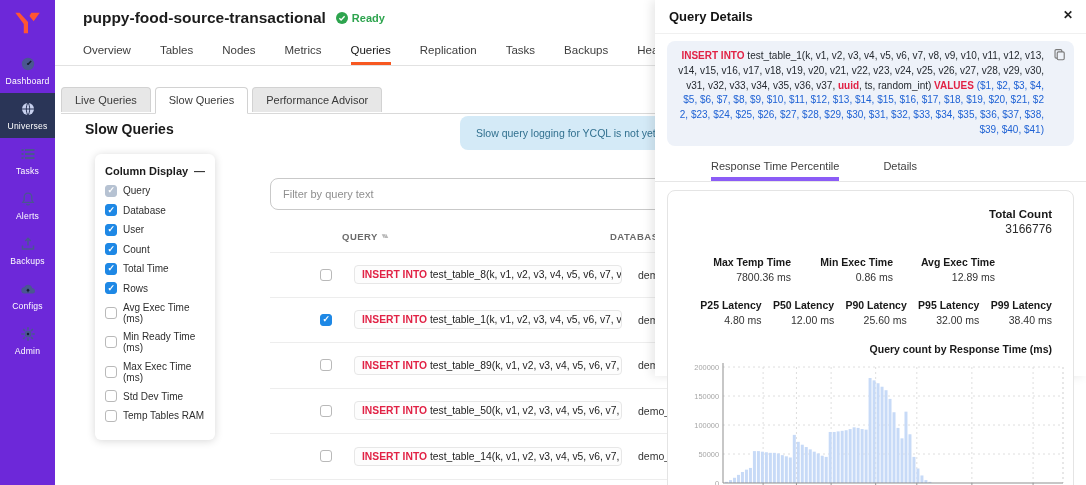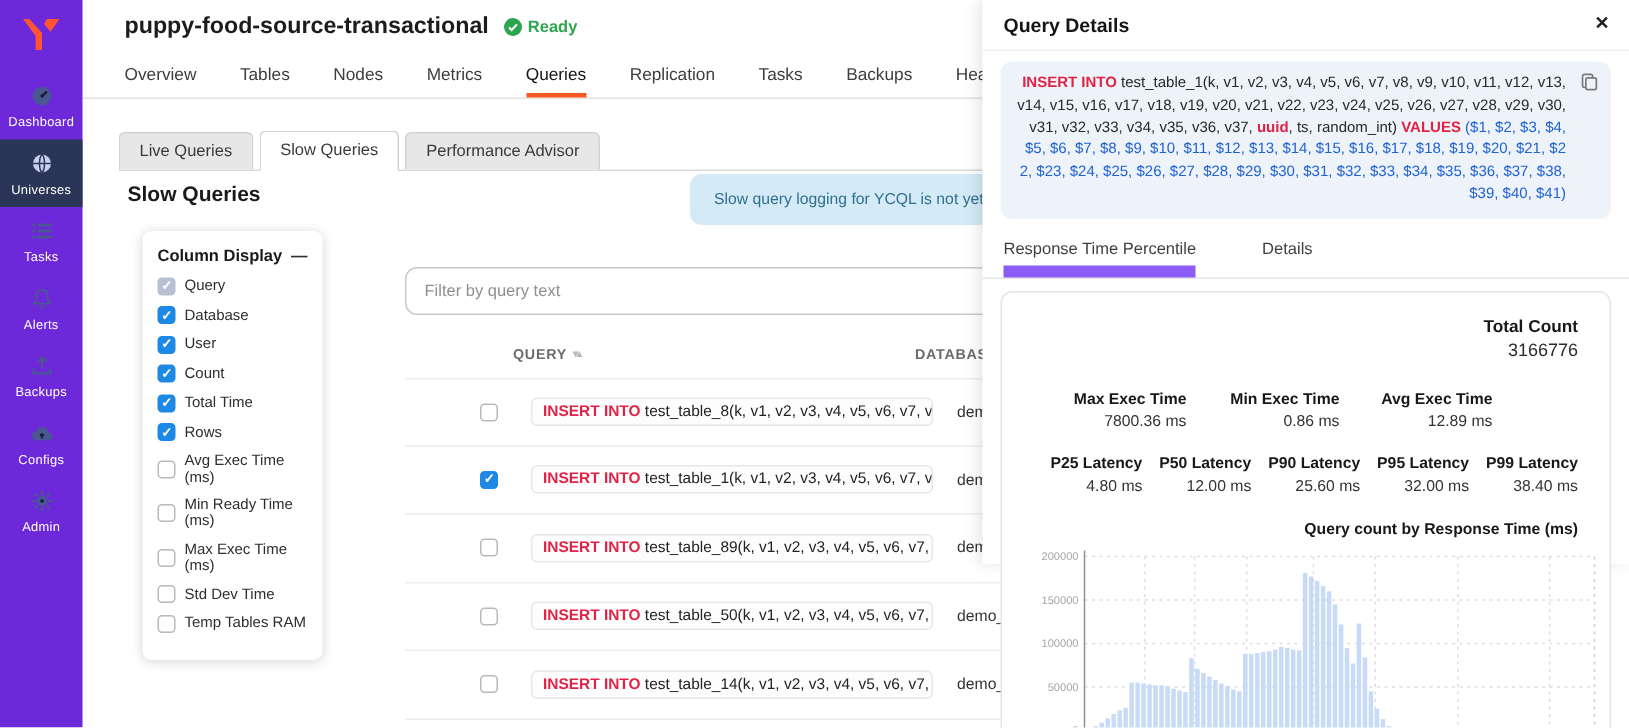--- a/index.html
+++ b/index.html
@@ -20,21 +20,21 @@
   .main { position:absolute; left:55px; top:0; width:1031px; height:485px; background:#fff; }
   .main-header { position:relative; height:66px; border-bottom:1px solid #e2e2e2; background:#fff; }
   .uni-title-row { position:absolute; left:28px; top:9px; display:flex; align-items:center; gap:10px; }
   .uni-title { font-size:15.5px; font-weight:bold; color:#1c1c1c; }
   .ready-badge { display:flex; align-items:center; gap:4px; font-size:11px; font-weight:bold; color:#2da44e; }
   .utabs { position:absolute; left:28px; bottom:0; display:flex; gap:29px; align-items:flex-end; }
   .utab { font-size:11.5px; color:#3d3d3d; padding-bottom:9px; cursor:pointer; }
   .utab.active { padding-bottom:6px; border-bottom:3px solid #f75821; color:#141414; }
 
   .content { position:relative; height:418px; background:#fff; }
-  .subtabs { position:absolute; left:24px; top:21px; right:0; display:flex; align-items:center; border-bottom:1px solid #d9d9d9; padding-right:20px; }
+  .subtabs { position:absolute; left:6px; top:21px; right:0; display:flex; align-items:flex-start; border-bottom:1px solid #d9d9d9; padding-right:20px; }
   .subtab { font-size:11px; color:#3a3a3a; background:#e7e7e7; border:1px solid #d2d2d2; border-bottom:none;
             border-radius:4px 4px 0 0; padding:6px 13px; margin-right:4px; cursor:pointer; position:relative; }
   .subtab.active { background:#fff; padding-bottom:7px; margin-bottom:-1px; border-bottom:1px solid #fff; }
   .page-heading { position:absolute; left:30px; top:55px; font-size:14px; font-weight:bold; color:#1a1a1a; }
   .banner { position:absolute; left:405px; top:50px; width:430px; background:#d4eaf7; color:#31708f;
             border-radius:8px; padding:11px 16px; font-size:10.5px; white-space:nowrap; overflow:hidden; }
 
   .col-card { position:absolute; left:40px; top:88px; width:120px; background:#fff; border-radius:6px;
               box-shadow:0 1px 8px rgba(0,0,0,.16); padding:11px 10px 18px; }
   .col-card-head { display:flex; justify-content:space-between; align-items:center; }
@@ -70,21 +70,21 @@
             box-shadow:-3px 0 10px rgba(0,0,0,.10); z-index:20;text-align:right; }
   .dp-header { position:relative; height:34px; border-bottom:1px solid #f0f0f0; }
   .dp-title { position:absolute; left:14px; top:9px; font-size:13px; font-weight:bold; color:#141414; }
   .dp-close { position:absolute; right:13px; top:8px; font-size:12px; color:#222; cursor:pointer; font-weight:bold; }
   .sql-box { position:relative; margin:7px 12px 0; background:#eef2f9; border-radius:8px;
              padding:8px 30px 8px 10px; font-size:10px; line-height:14.8px; color:#24292f; word-break:break-all; }
   .param { color:#1f62d4; }
   .copy-btn { position:absolute; top:7px; right:8px; cursor:pointer; }
   .dp-tabs { margin-top:9px; padding:0 14px; border-bottom:1px solid #e6e6e6; display:flex; gap:44px; }
   .dp-tab { font-size:11px; color:#3f3f3f; padding:5px 0 8px; cursor:pointer; }
-  .dp-tab.active { border-bottom:8px solid #8b5cf6; padding-bottom:5px; }
+  .dp-tab.active { border-bottom:4px solid #8b5cf6; padding-bottom:5px;margin-left:42px; }
   .dp-card { margin:8px 12px; border:1px solid #e4e4e4; border-radius:8px; height:317px; padding:17px 21px; overflow:hidden; background:#fff; }
   .tc-label { font-size:11.5px; font-weight:bold; color:#181818; }
   .tc-value { font-size:12px; color:#2b2b2b; margin-top:2px; }
   .stat-row { display:flex; margin-top:20px; }
   .stat-label { font-size:10.5px; font-weight:bold; color:#181818; }
   .stat-value { font-size:10.5px; color:#333; margin-top:3px; }
   .exec-stats .stat { width:102px; }
   .latency-stats { margin-top:16px; }
   .latency-stats .stat { width:87px; }
   .chart-title { font-size:10.5px; font-weight:bold; color:#181818; margin-top:17px; }
@@ -302,21 +302,21 @@
   <div class="dp-tabs">
     <div class="dp-tab active">Response Time Percentile</div>
     <div class="dp-tab">Details</div>
   </div>
 
   <div class="dp-card">
     <div class="tc-label">Total Count</div>
     <div class="tc-value">3166776</div>
     <div class="stat-row exec-stats">
         <div class="stat">
-          <div class="stat-label">Max Exec Time</div>
+          <div class="stat-label">Max Temp Time</div>
           <div class="stat-value">7800.36 ms</div>
         </div>
         <div class="stat">
           <div class="stat-label">Min Exec Time</div>
           <div class="stat-value">0.86 ms</div>
         </div>
         <div class="stat">
           <div class="stat-label">Avg Exec Time</div>
           <div class="stat-value">12.89 ms</div>
         </div>

